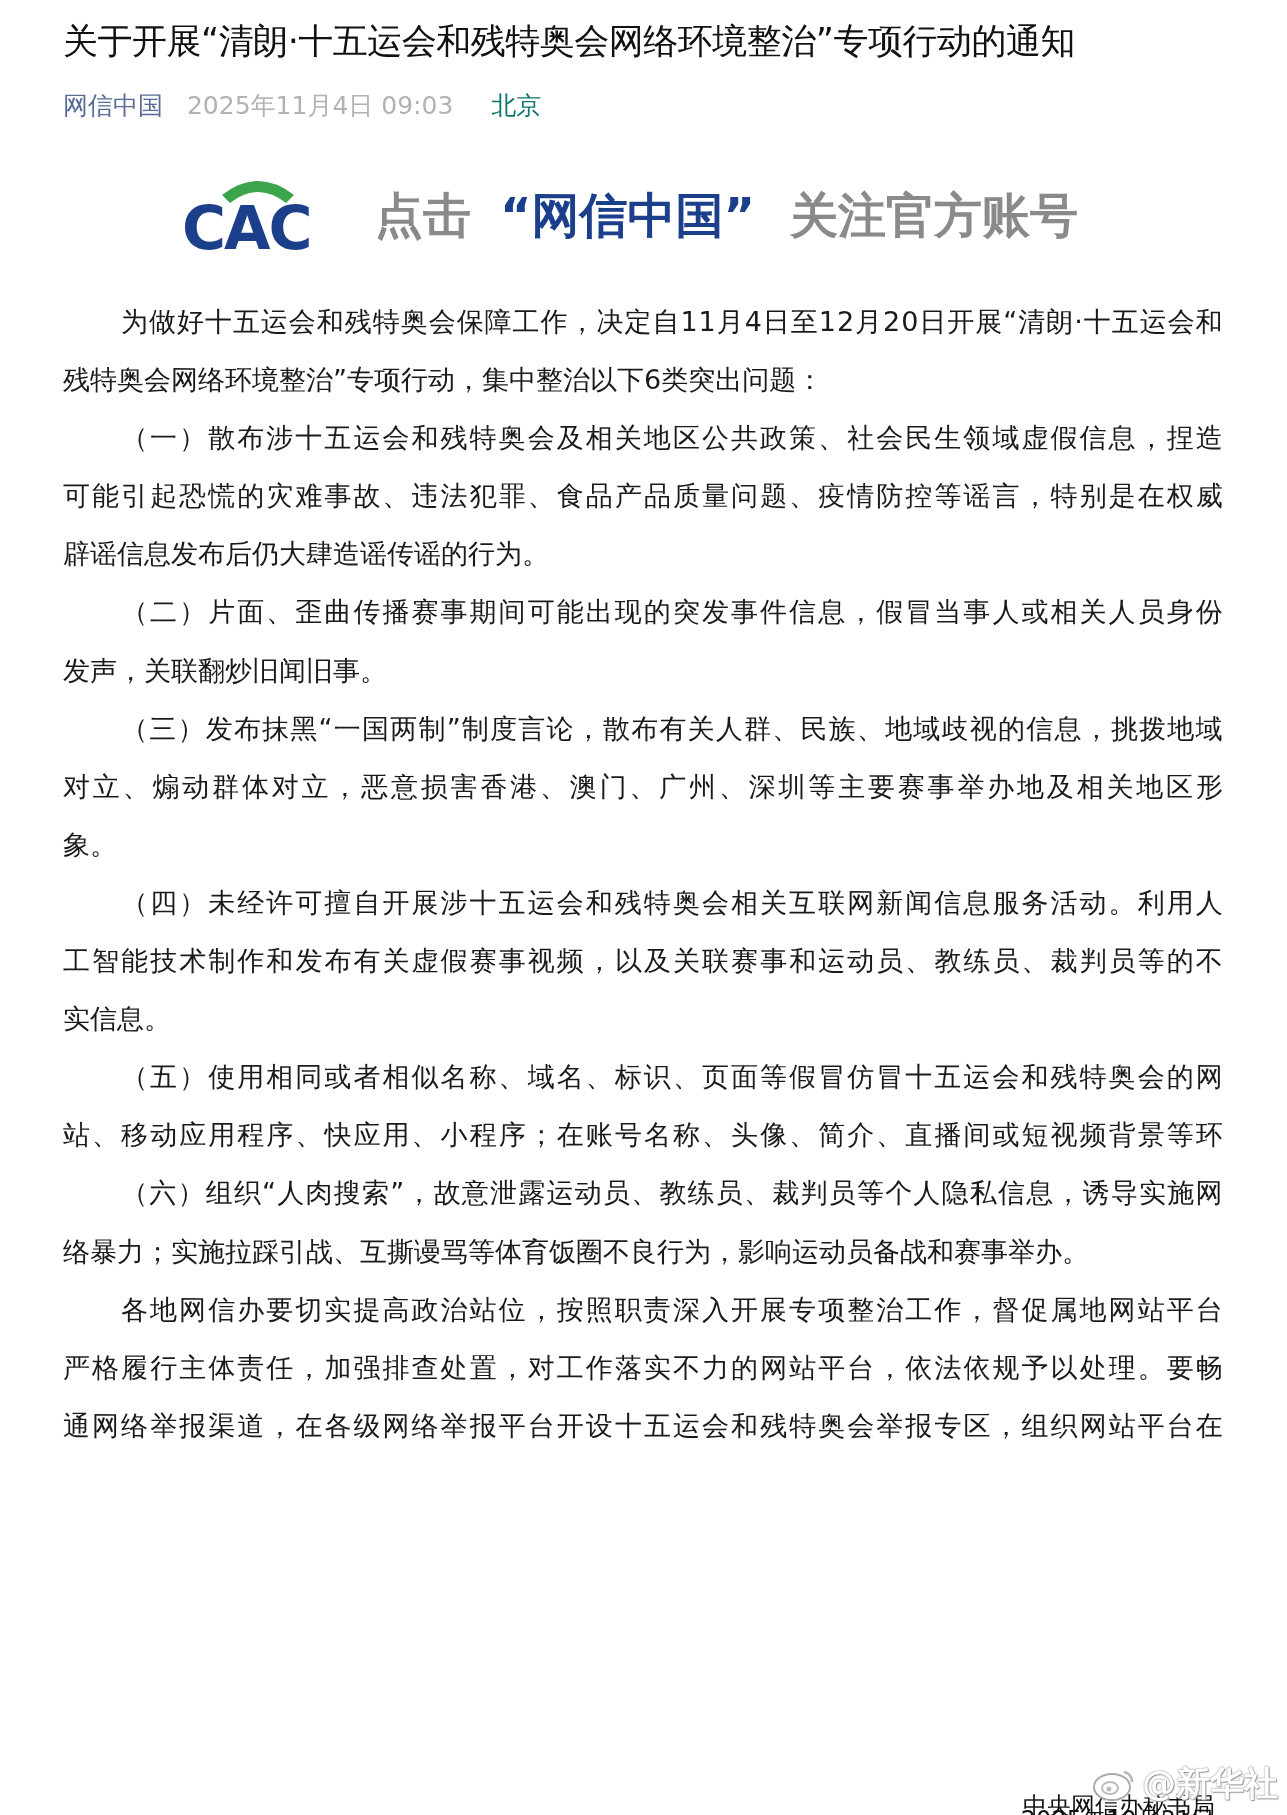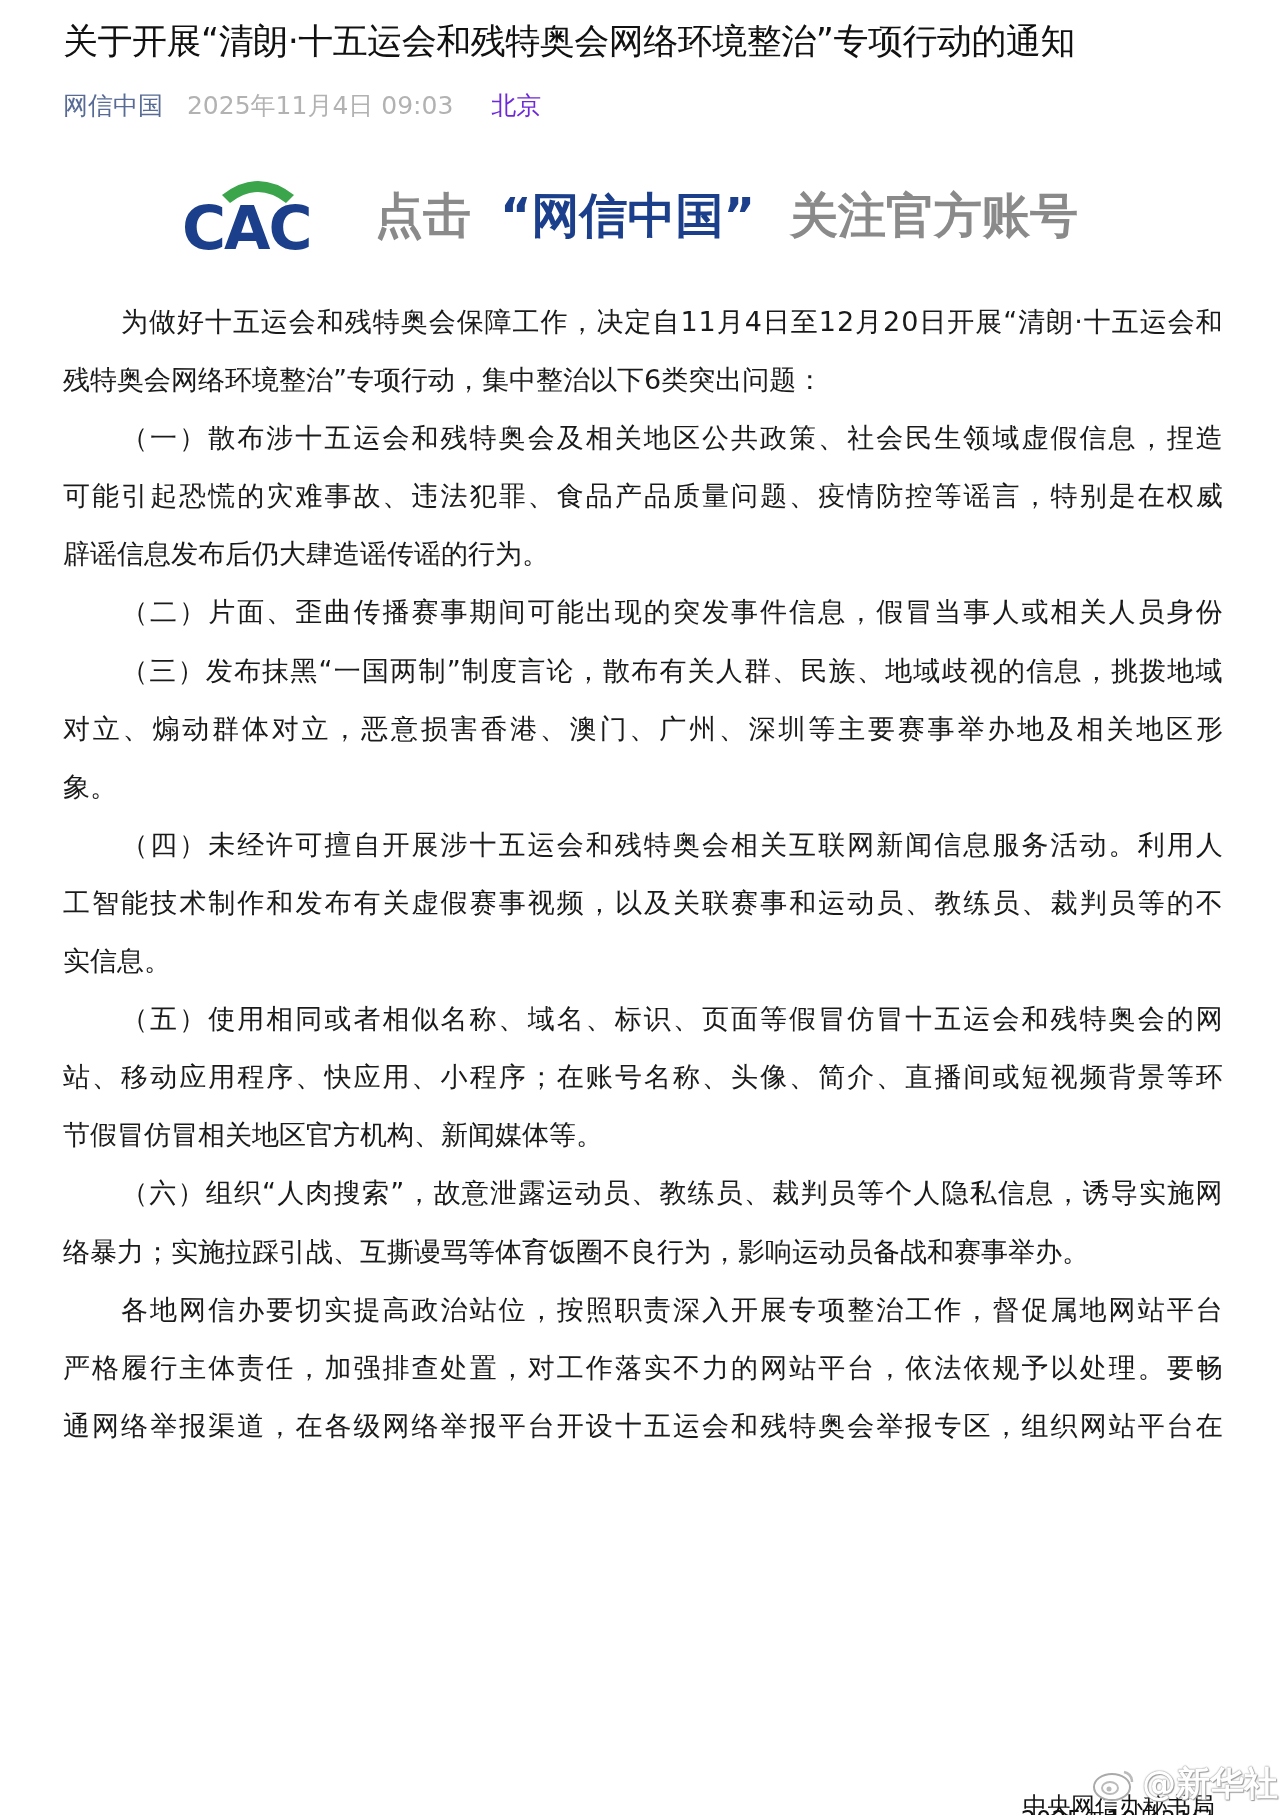--- a/index.html
+++ b/index.html
@@ -3,21 +3,21 @@
 <meta charset="utf-8">
 <style>
   html, body { margin:0; padding:0; background:#ffffff; }
   body { width:1287px; height:1815px; position:relative; overflow:hidden;
          font-family:"DejaVu Sans","Liberation Sans",sans-serif; color:#1a1a1a; }
   .title { position:absolute; left:63px; top:16px; font-size:35px; line-height:50px;
            color:#111; white-space:nowrap; letter-spacing:-0.5px; }
   .meta { position:absolute; left:63px; top:88px; font-size:25px; line-height:36px; white-space:nowrap; }
   .meta .src { color:#576b95; margin-right:16px; }
   .meta .date { color:#b2b2b2; margin-right:30px; }
-  .meta .loc { color:#6d28d9; }
+  .meta .loc { color:#0f766e; }
   .banner { position:absolute; left:170px; top:165px; width:950px; height:95px; }
   .logo { position:absolute; left:12px; top:8px; width:152px; height:82px; }
   .banner .txt { position:absolute; top:20px; font-size:48px; line-height:60px; font-weight:bold; white-space:nowrap; }
   .b1 { left:205px; color:#8a8a8a; }
   .b2 { left:330px; color:#1b3f8b; }
   .b3 { left:620px; color:#8a8a8a; }
   .body { position:absolute; left:63px; top:293px; width:1160px; font-size:27px; }
   .line { height:58.1px; line-height:58.1px; white-space:nowrap; display:flex; justify-content:space-between; }
   .line.last { justify-content:flex-start; }
   .line.indent { padding-left:58px; }
@@ -216,20 +216,23 @@
       <span>事</span>
       <span>人</span>
       <span>或</span>
       <span>相</span>
       <span>关</span>
       <span>人</span>
       <span>员</span>
       <span>身</span>
       <span>份</span>
     </div>
+    <div class="line last">
+      <span>发声，关联翻炒旧闻旧事。</span>
+    </div>
     <div class="line indent">
       <span>（</span>
       <span>三</span>
       <span>）</span>
       <span>发</span>
       <span>布</span>
       <span>抹</span>
       <span>黑</span>
       <span>“</span>
       <span>一</span>
@@ -469,23 +472,20 @@
       <span>间</span>
       <span>或</span>
       <span>短</span>
       <span>视</span>
       <span>频</span>
       <span>背</span>
       <span>景</span>
       <span>等</span>
       <span>环</span>
     </div>
-    <div class="line last">
-      <span>节假冒仿冒相关地区官方机构、新闻媒体等。</span>
-    </div>
     <div class="line indent">
       <span>（</span>
       <span>六</span>
       <span>）</span>
       <span>组</span>
       <span>织</span>
       <span>“</span>
       <span>人</span>
       <span>肉</span>
       <span>搜</span>

